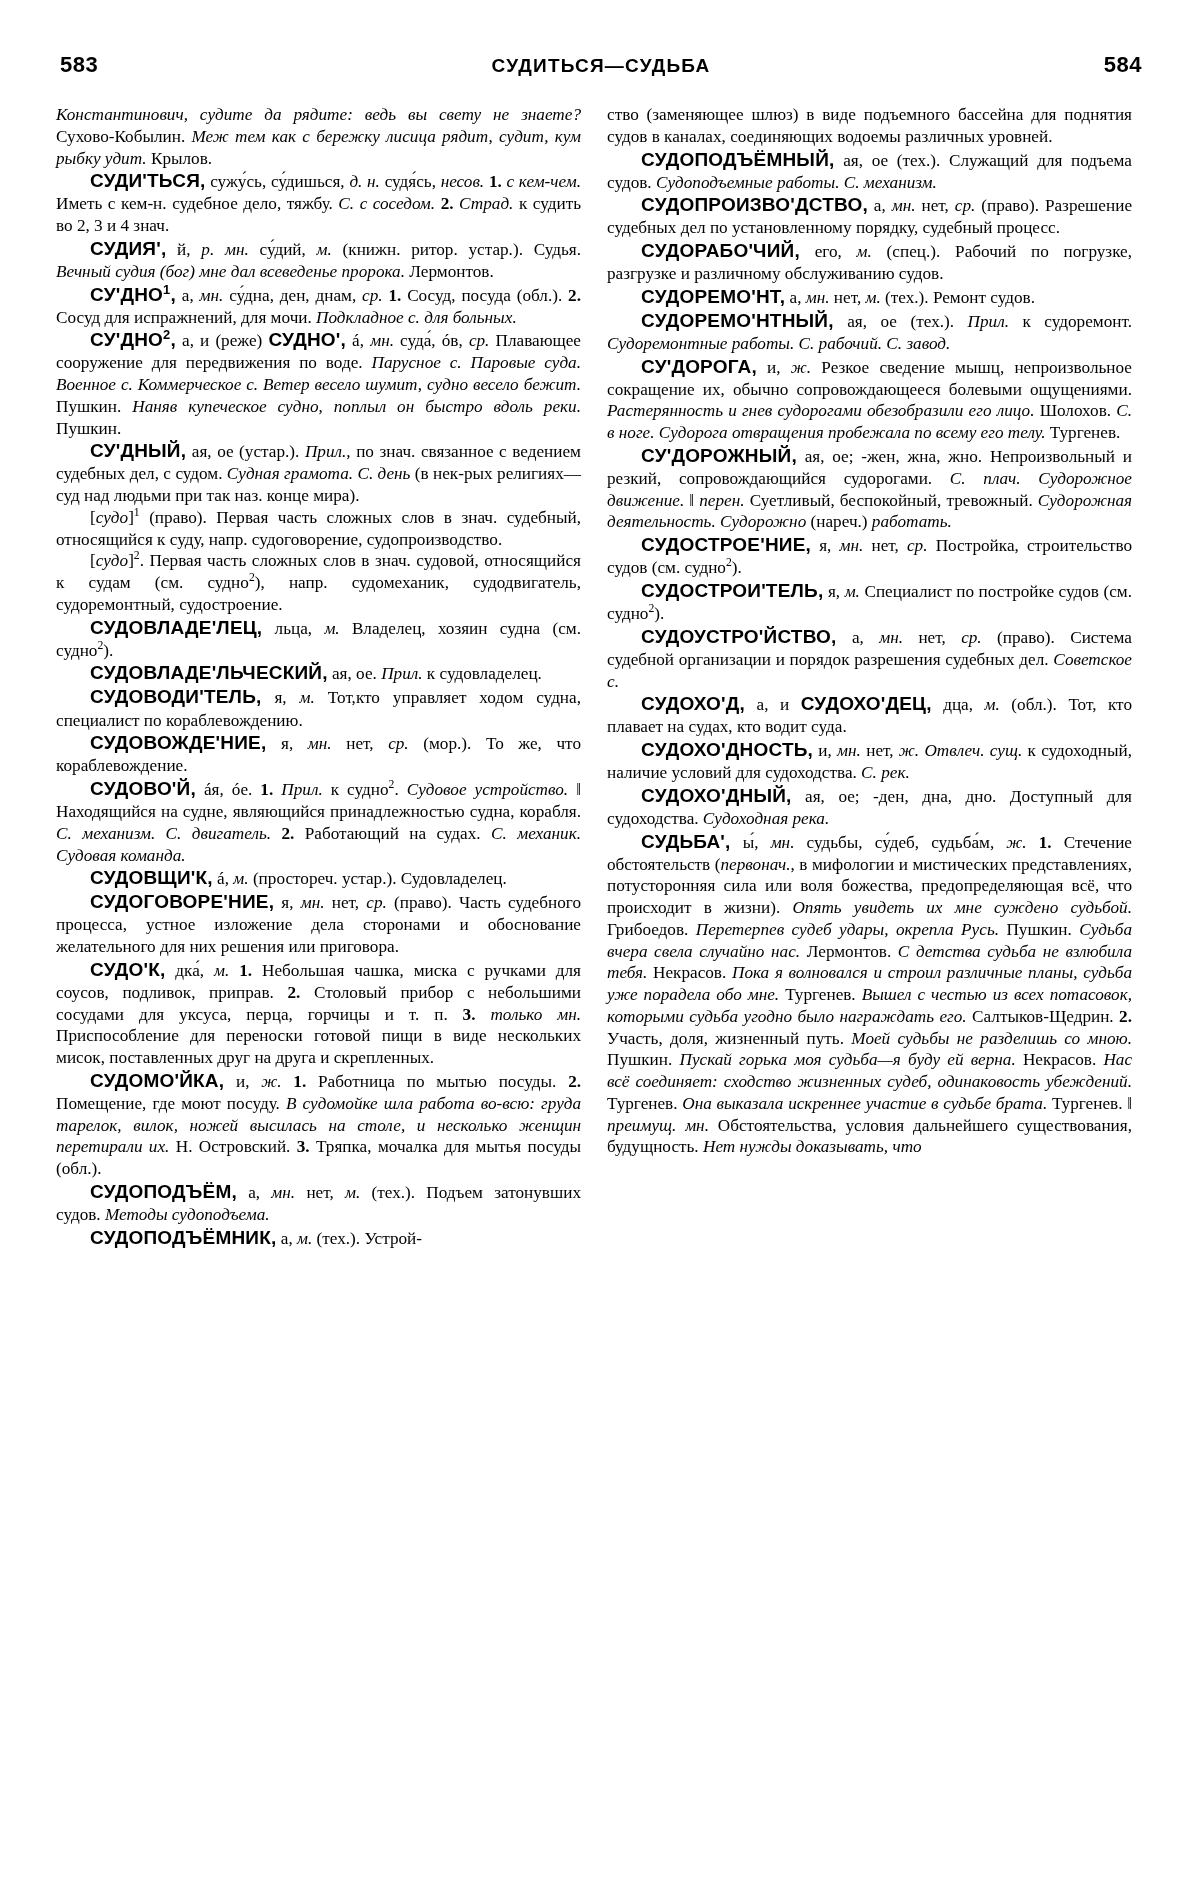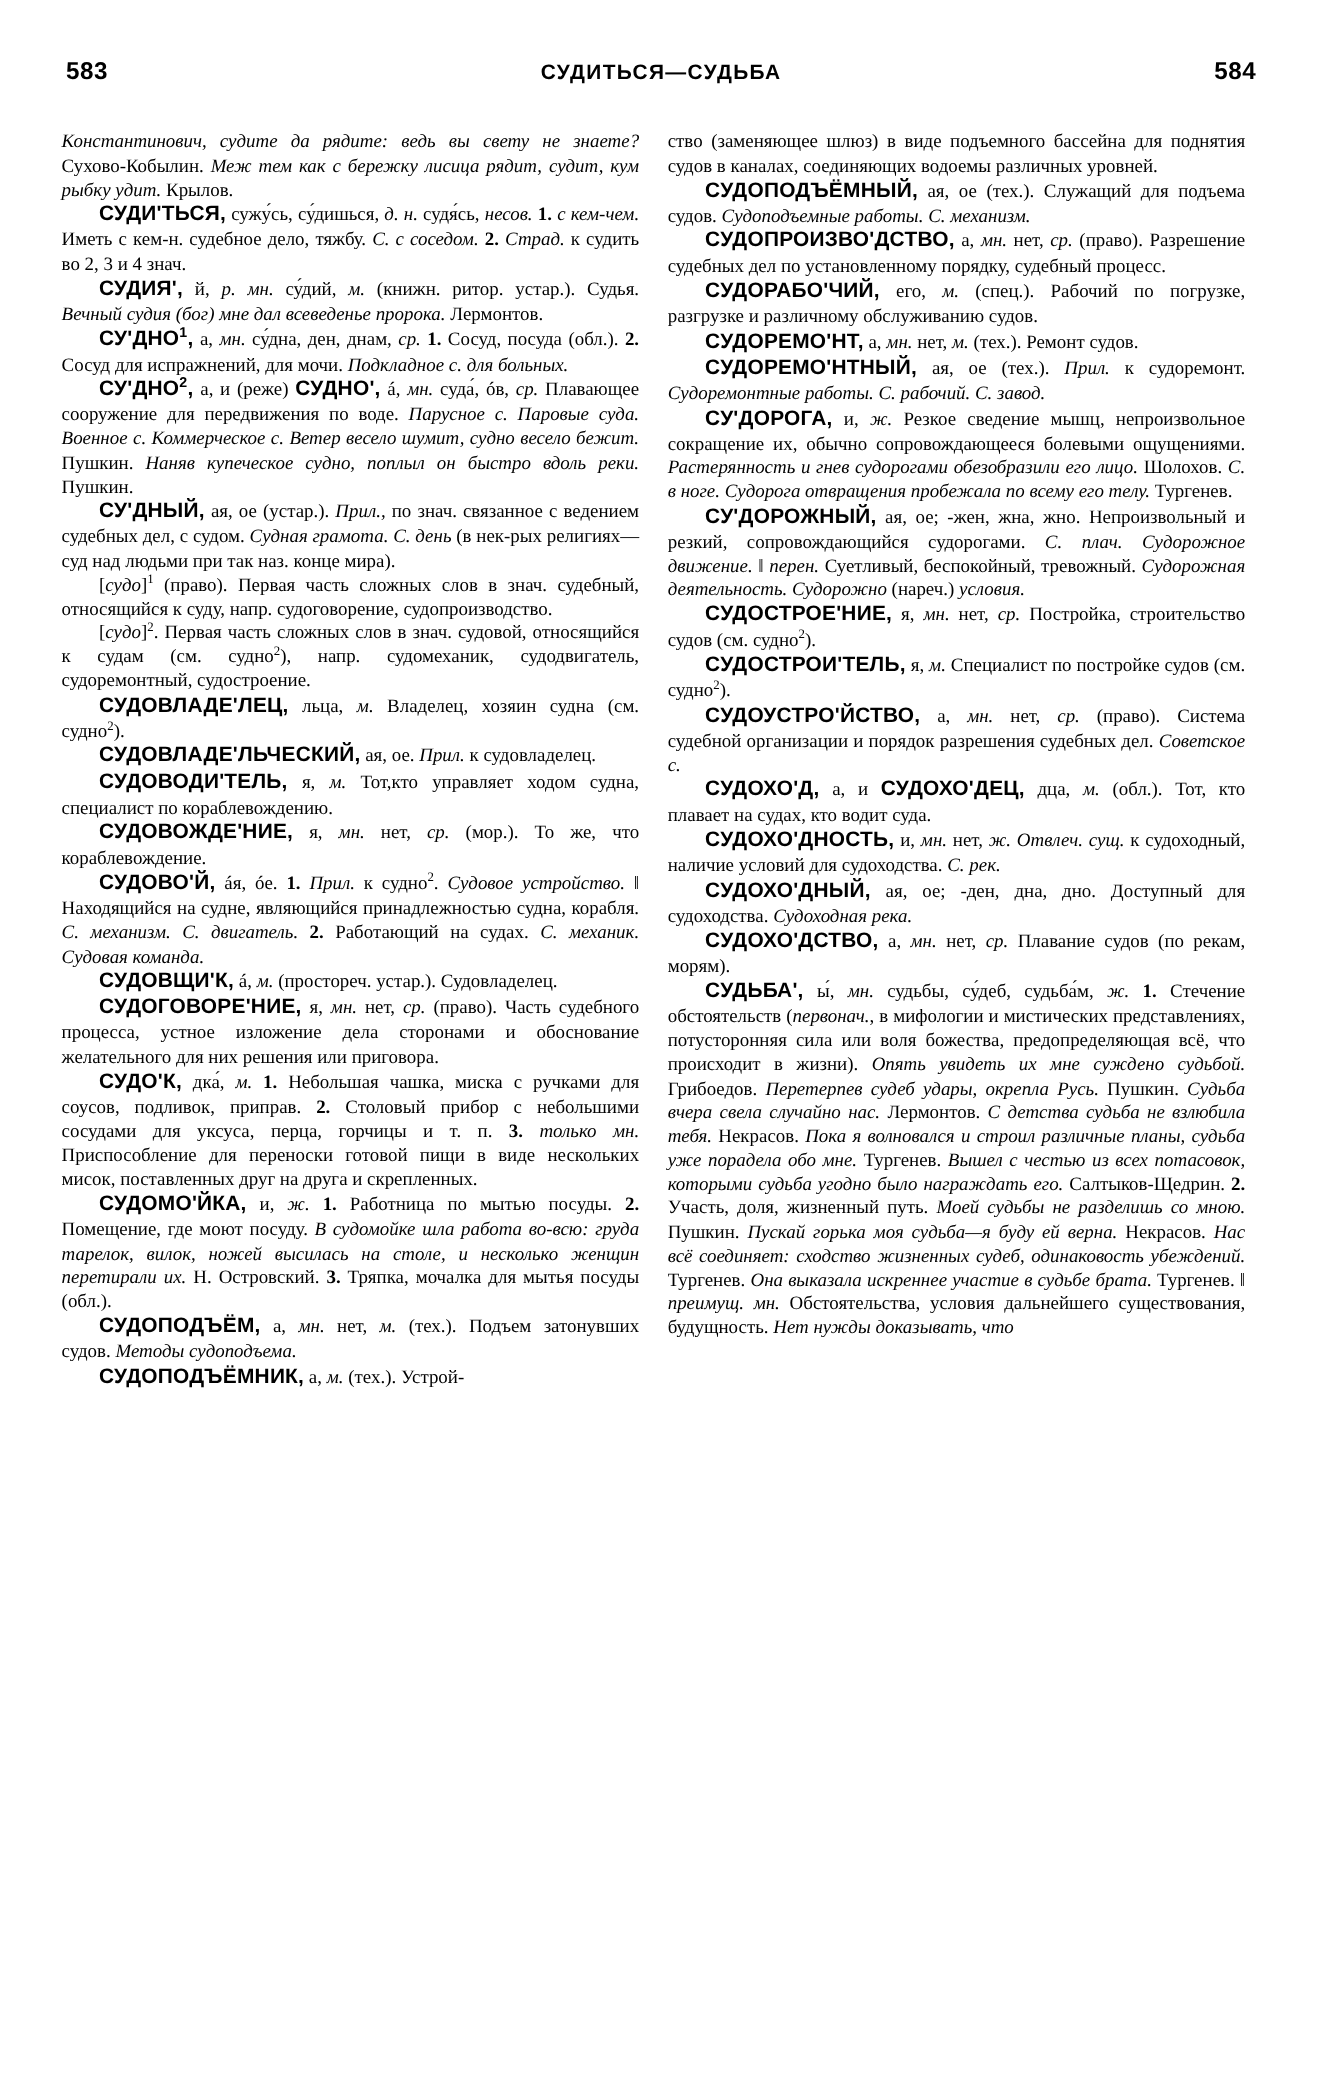--- a/index.html
+++ b/index.html
@@ -21,21 +21,21 @@
     padding: 52px 56px 30px 56px;
   }
   .header {
     display: flex;
     align-items: baseline;
     justify-content: space-between;
     font-family: "Liberation Sans", sans-serif;
     font-weight: bold;
     font-size: 21px;
     letter-spacing: 0.5px;
-    margin-bottom: 40px;
+    margin-bottom: 26px;
     padding: 0 4px;
   }
   .header .folio {
     font-size: 22px;
   }
   .header .running-title {
     font-size: 19px;
     letter-spacing: 1.2px;
   }
   .columns {
@@ -107,25 +107,24 @@
         <p class="entry"><span class="hw">СУДОПОДЪЁМНИК,</span> а, <span class="it">м.</span> (тех.). Устрой-</p>
       </div>
     <div class="col" id="col-right">
         <p class="entry cont">ство (заменяющее шлюз) в виде подъемного бассейна для поднятия судов в каналах, соединяющих водоемы различных уровней.</p>
         <p class="entry"><span class="hw">СУДОПОДЪЁМНЫЙ,</span> ая, ое (тех.). Служащий для подъема судов. <span class="it">Судоподъемные работы. С. механизм.</span></p>
         <p class="entry"><span class="hw">СУДОПРОИЗВО'ДСТВО,</span> а, <span class="it">мн.</span> нет, <span class="it">ср.</span> (право). Разрешение судебных дел по установленному порядку, судебный процесс.</p>
         <p class="entry"><span class="hw">СУДОРАБО'ЧИЙ,</span> его, <span class="it">м.</span> (спец.). Рабочий по погрузке, разгрузке и различному обслуживанию судов.</p>
         <p class="entry"><span class="hw">СУДОРЕМО'НТ,</span> а, <span class="it">мн.</span> нет, <span class="it">м.</span> (тех.). Ремонт судов.</p>
         <p class="entry"><span class="hw">СУДОРЕМО'НТНЫЙ,</span> ая, ое (тех.). <span class="it">Прил.</span> к судоремонт. <span class="it">Судоремонтные работы. С. рабочий. С. завод.</span></p>
         <p class="entry"><span class="hw">СУ'ДОРОГА,</span> и, <span class="it">ж.</span> Резкое сведение мышц, непроизвольное сокращение их, обычно сопровождающееся болевыми ощущениями. <span class="it">Растерянность и гнев судорогами обезобразили его лицо.</span> Шолохов. <span class="it">С. в ноге. Судорога отвращения пробежала по всему его телу.</span> Тургенев.</p>
-        <p class="entry"><span class="hw">СУ'ДОРОЖНЫЙ,</span> ая, ое; -жен, жна, жно. Непроизвольный и резкий, сопровождающийся судорогами. <span class="it">С. плач. Судорожное движение.</span> ‖ <span class="it">перен.</span> Суетливый, беспокойный, тревожный. <span class="it">Судорожная деятельность. Судорожно</span> (нареч.) <span class="it">условия.</span></p>
+        <p class="entry"><span class="hw">СУ'ДОРОЖНЫЙ,</span> ая, ое; -жен, жна, жно. Непроизвольный и резкий, сопровождающийся судорогами. <span class="it">С. плач. Судорожное движение.</span> ‖ <span class="it">перен.</span> Суетливый, беспокойный, тревожный. <span class="it">Судорожная деятельность. Судорожно</span> (нареч.) <span class="it">работать.</span></p>
         <p class="entry"><span class="hw">СУДОСТРОЕ'НИЕ,</span> я, <span class="it">мн.</span> нет, <span class="it">ср.</span> Постройка, строительство судов (см. судно<sup>2</sup>).</p>
         <p class="entry"><span class="hw">СУДОСТРОИ'ТЕЛЬ,</span> я, <span class="it">м.</span> Специалист по постройке судов (см. судно<sup>2</sup>).</p>
         <p class="entry"><span class="hw">СУДОУСТРО'ЙСТВО,</span> а, <span class="it">мн.</span> нет, <span class="it">ср.</span> (право). Система судебной организации и порядок разрешения судебных дел. <span class="it">Советское с.</span></p>
         <p class="entry"><span class="hw">СУДОХО'Д,</span> а, и <span class="hw">СУДОХО'ДЕЦ,</span> дца, <span class="it">м.</span> (обл.). Тот, кто плавает на судах, кто водит суда.</p>
         <p class="entry"><span class="hw">СУДОХО'ДНОСТЬ,</span> и, <span class="it">мн.</span> нет, <span class="it">ж. Отвлеч. сущ.</span> к судоходный, наличие условий для судоходства. <span class="it">С. рек.</span></p>
         <p class="entry"><span class="hw">СУДОХО'ДНЫЙ,</span> ая, ое; -ден, дна, дно. Доступный для судоходства. <span class="it">Судоходная река.</span></p>
-        <p class="entry"><span class="hw">СУДОХО'ДСТВО,</span> а, <span class="it">мн.</span> нет, <span class="it">ср.</span> Плавание судов (по рекам, морям).</p>
         <p class="entry"><span class="hw">СУДЬБА',</span> ы́, <span class="it">мн.</span> судьбы, су́деб, судьба́м, <span class="it">ж.</span> <b>1.</b> Стечение обстоятельств (<span class="it">первонач.</span>, в мифологии и мистических представлениях, потусторонняя сила или воля божества, предопределяющая всё, что происходит в жизни). <span class="it">Опять увидеть их мне суждено судьбой.</span> Грибоедов. <span class="it">Перетерпев судеб удары, окрепла Русь.</span> Пушкин. <span class="it">Судьба вчера свела случайно нас.</span> Лермонтов. <span class="it">С детства судьба не взлюбила тебя.</span> Некрасов. <span class="it">Пока я волновался и строил различные планы, судьба уже порадела обо мне.</span> Тургенев. <span class="it">Вышел с честью из всех потасовок, которыми судьба угодно было награждать его.</span> Салтыков-Щедрин. <b>2.</b> Участь, доля, жизненный путь. <span class="it">Моей судьбы не разделишь со мною.</span> Пушкин. <span class="it">Пускай горька моя судьба—я буду ей верна.</span> Некрасов. <span class="it">Нас всё соединяет: сходство жизненных судеб, одинаковость убеждений.</span> Тургенев. <span class="it">Она выказала искреннее участие в судьбе брата.</span> Тургенев. ‖ <span class="it">преимущ. мн.</span> Обстоятельства, условия дальнейшего существования, будущность. <span class="it">Нет нужды доказывать, что</span></p>
       </div>
   </div>
 
 </div>
 
 </body></html>

